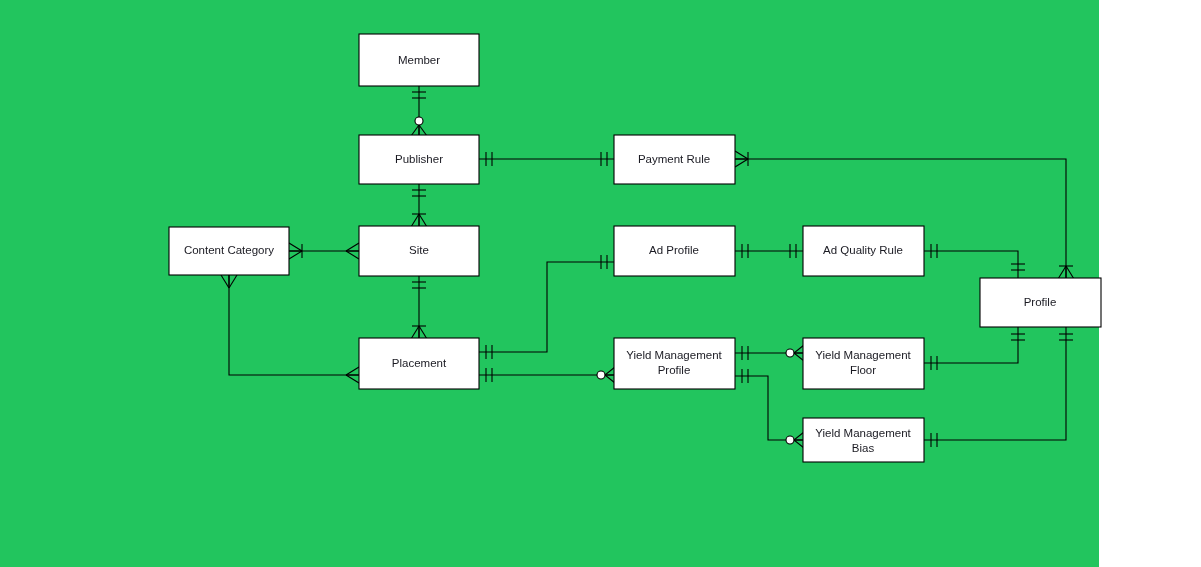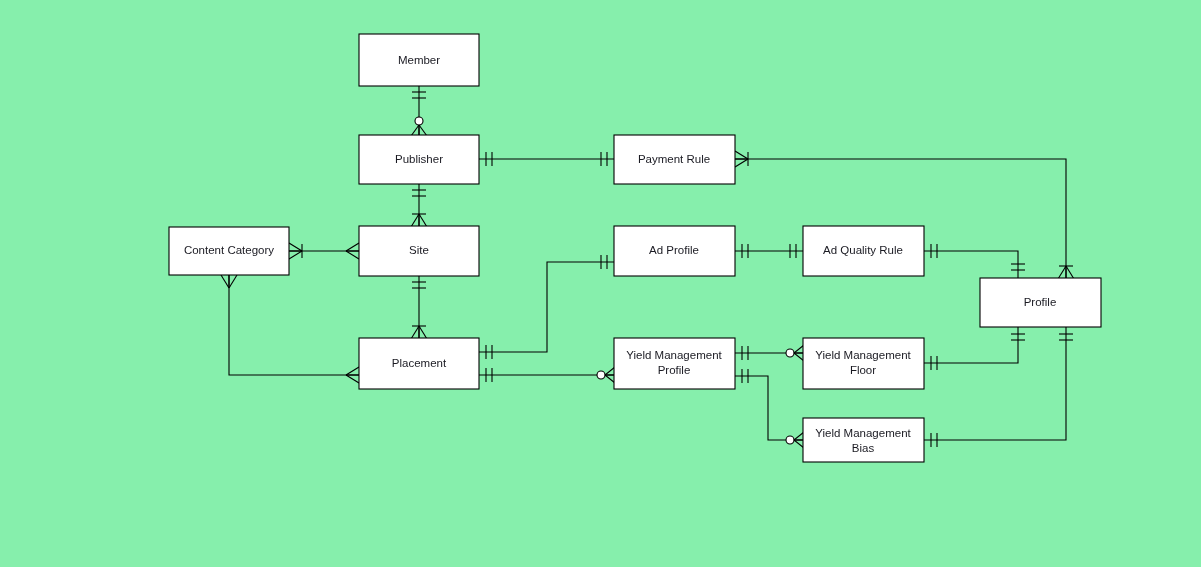--- a/index.html
+++ b/index.html
@@ -9,23 +9,23 @@
     background: #ffffff;
   }
   body {
     width: 1201px;
     height: 567px;
     font-family: "Liberation Sans", sans-serif;
     overflow: hidden;
   }
   #diagram-canvas {
     position: relative;
-    width: 1201px;
+    width: 1099px;
     height: 567px;
-    background: #86efac;
+    background: #22c55e;
     text-decoration: underline;
   }
   svg#er-svg {
     position: absolute;
     top: 0;
     left: 0;
     width: 1201px;
     height: 567px;
     display: block;
   }

